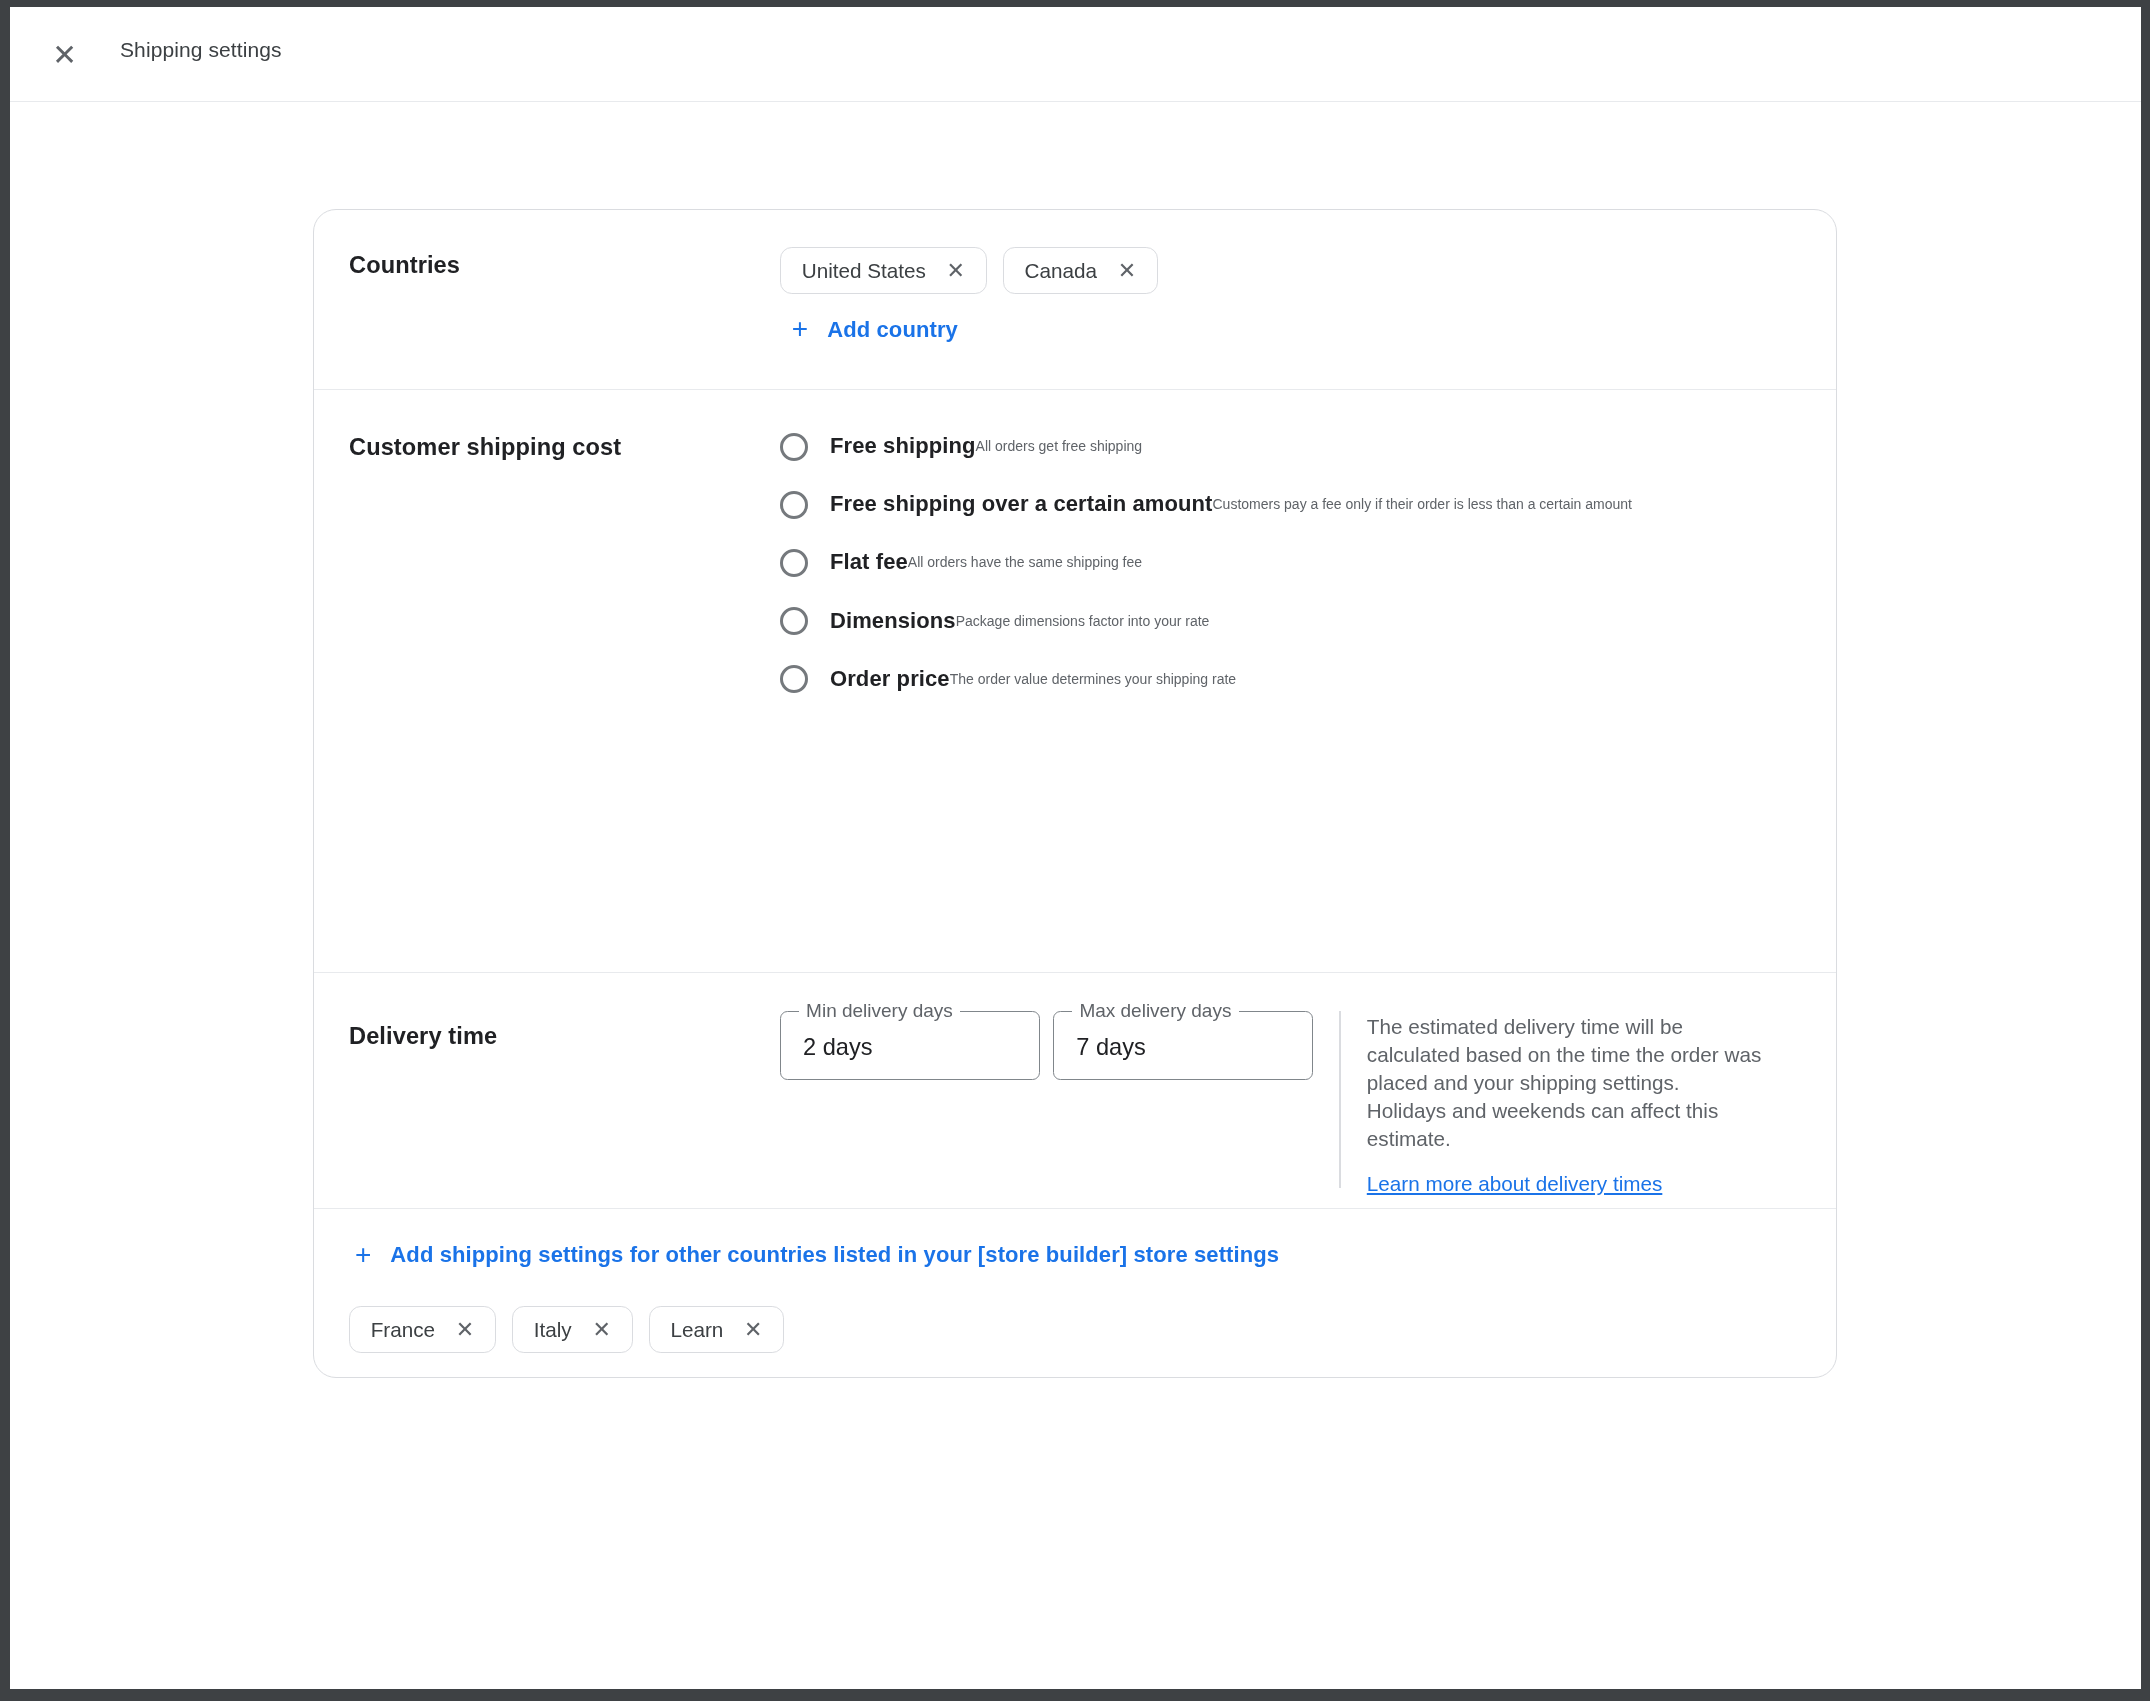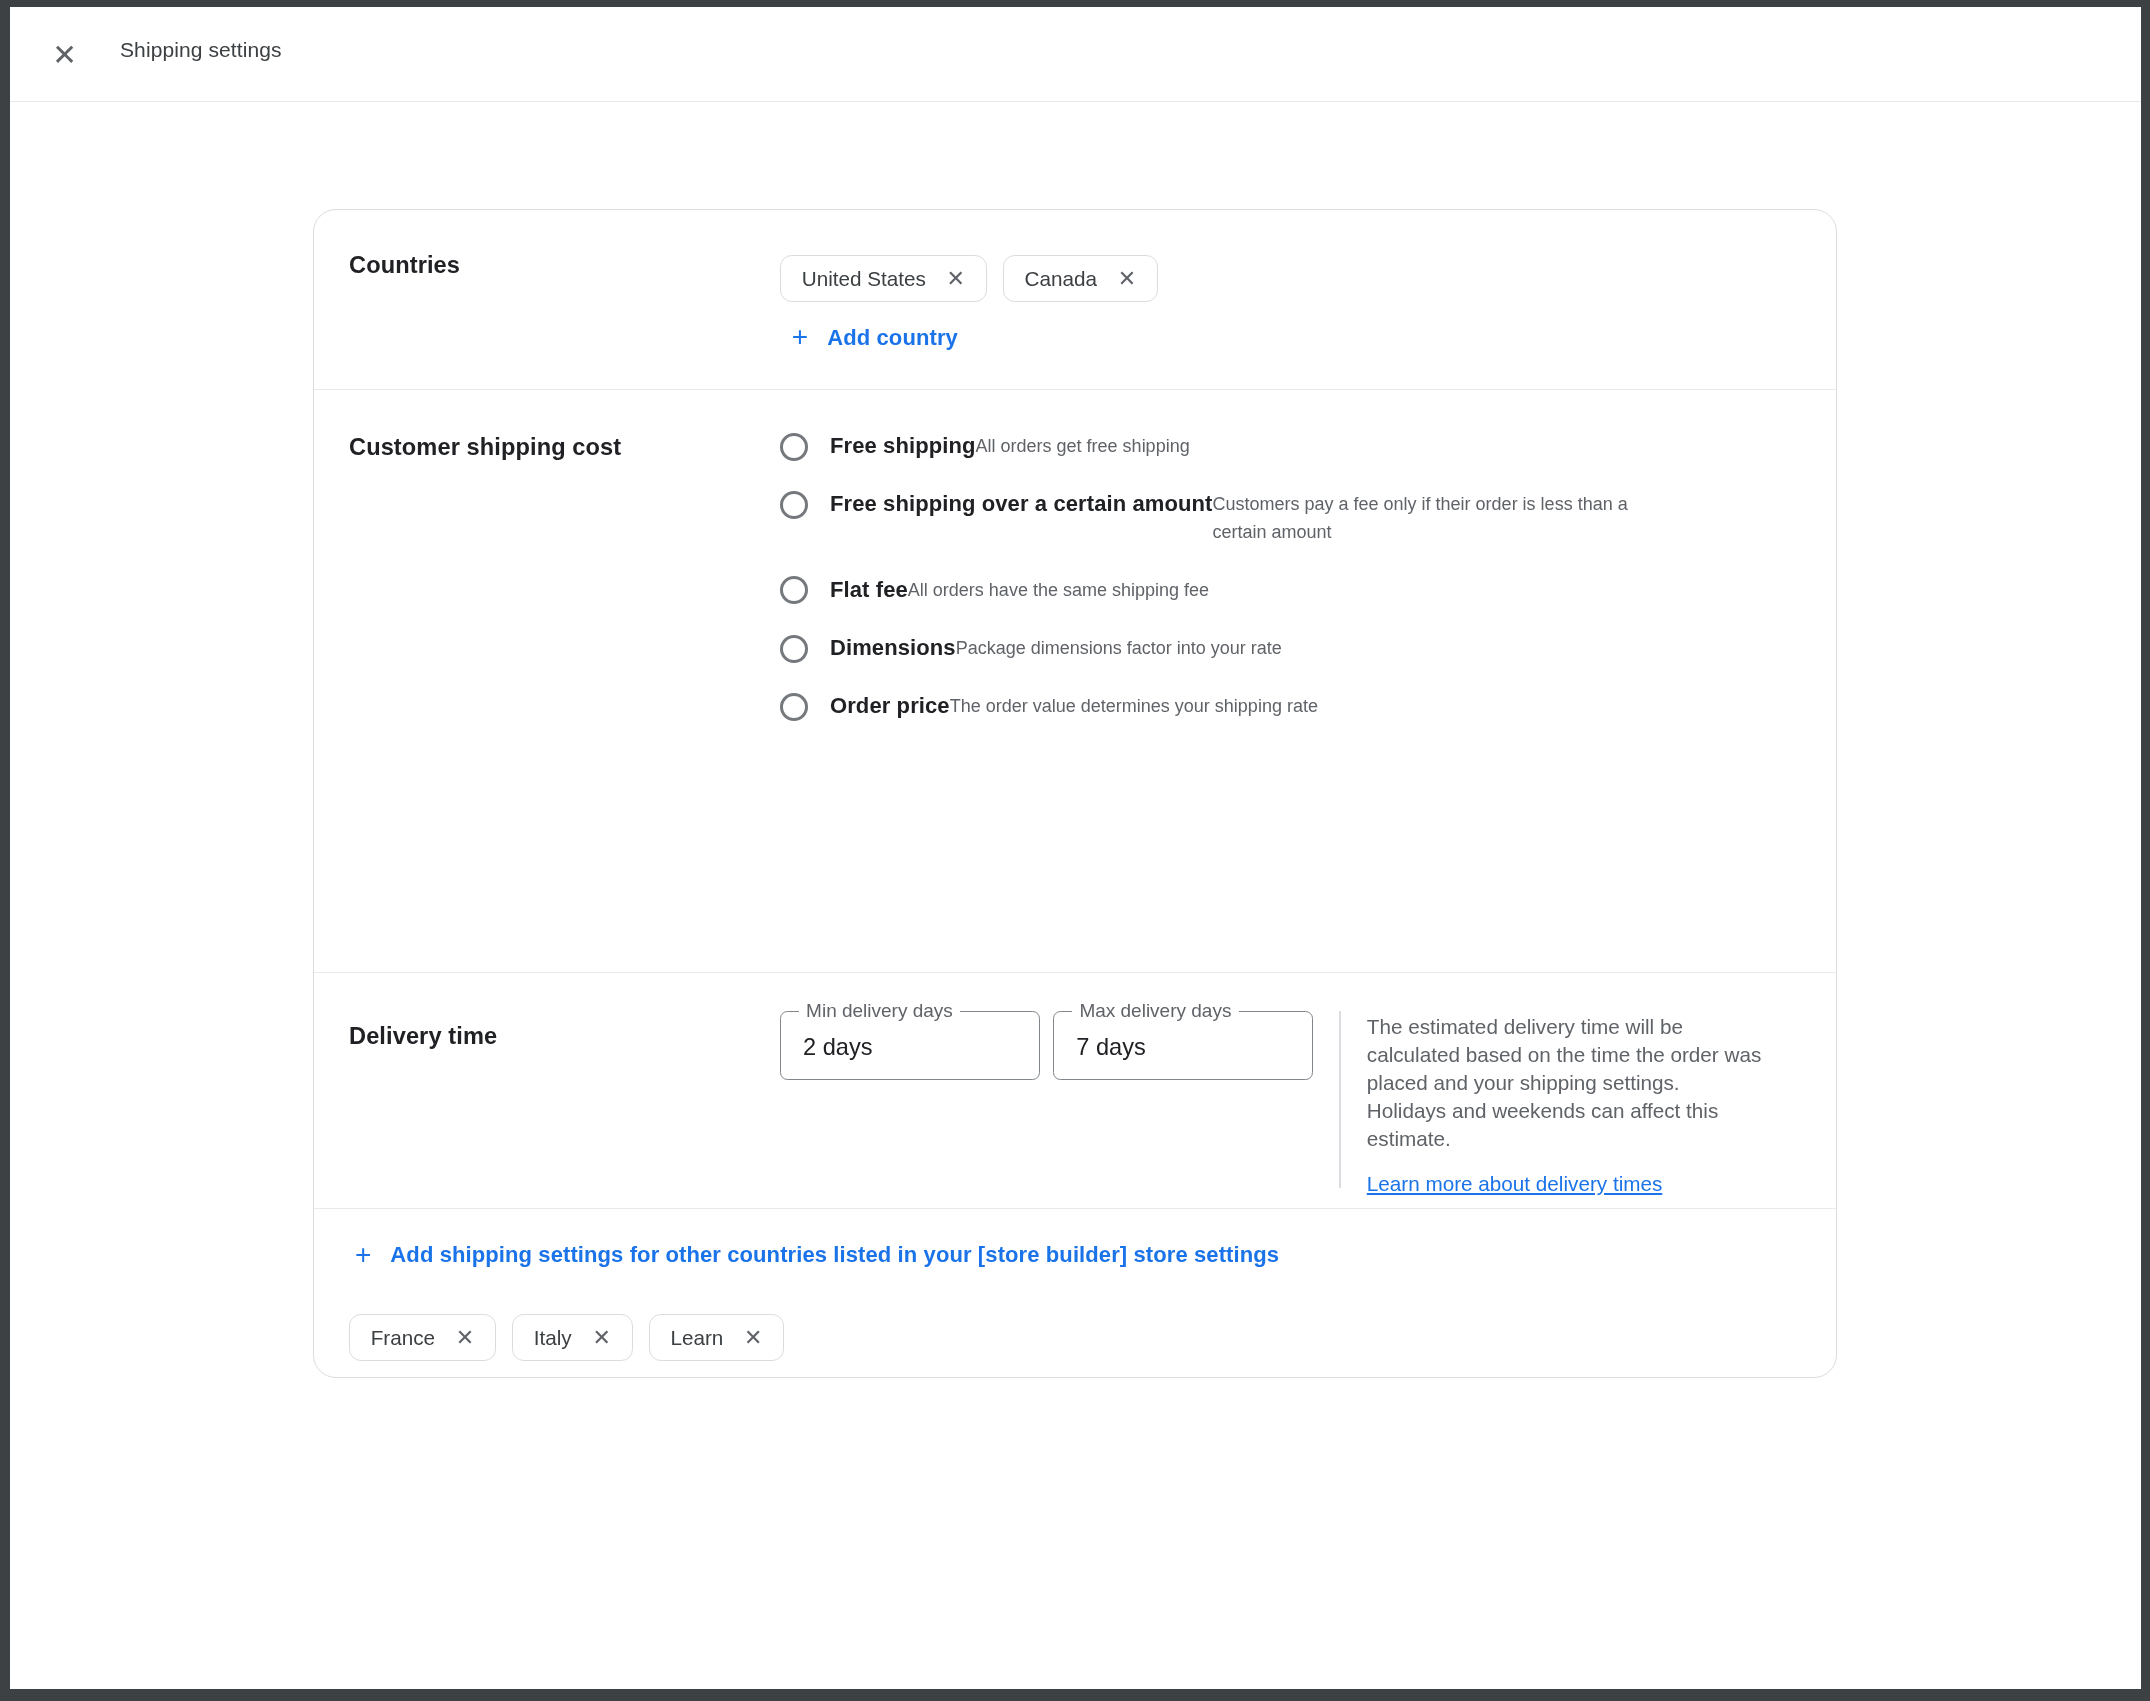--- a/index.html
+++ b/index.html
@@ -21,21 +21,21 @@
   
   .card{position:absolute;left:313px;top:209px;width:1524px;border:1.5px solid #dadce0;border-radius:23px;background:#fff;box-sizing:border-box;}
   .sec{box-sizing:border-box;border-bottom:1.5px solid #e8eaed;padding-left:35px;padding-right:35px;}
   .sec.grid{display:grid;grid-template-columns:431px 1fr;}
   .sec:last-child{border-bottom:none;}
   .sec-label{font-size:23.6px;font-weight:bold;color:#202124;letter-spacing:0.1px;}
 
   
   .chip-row{display:flex;gap:16.2px;flex-wrap:wrap;}
   .chip{display:inline-flex;align-items:center;height:47px;border:1.5px solid #dadce0;border-radius:11.8px;background:#fff;
-    padding:0 20.7px;gap:20.7px;box-sizing:border-box;margin-top:8px;}
+    padding:0 20.7px;gap:20.7px;box-sizing:border-box;}
   .chip .chip-label{font-size:20.7px;color:#3c4043;}
   .chip .chip-x{font-size:22px;color:#5f6368;cursor:pointer;line-height:1;}
 
   
   .text-btn{display:inline-flex;align-items:center;gap:19px;color:#1a73e8;font-size:22px;font-weight:bold;cursor:pointer;
     padding:5.9px 11.8px;border-radius:5.9px;background:none;border:none;font-family:inherit;letter-spacing:0.1px;}
   .plus{font-size:28px;font-weight:normal;line-height:1;position:relative;top:-0.7px;}
 
   
   .sec-countries{height:180px;}
@@ -43,21 +43,21 @@
   .countries-content{padding-top:37px;}
   .countries-content .text-btn{margin-top:16.2px;margin-left:0;}
 
   .sec-shipping{height:583px;}
   .sec-shipping .sec-label{padding-top:44px;}
   .radio-list{padding-top:42px;}
   .radio-item{display:flex;gap:22px;align-items:flex-start;margin-bottom:29.5px;cursor:pointer;}
   .radio-circle{width:28px;height:28px;border:3px solid #75797d;border-radius:50%;box-sizing:border-box;flex:0 0 auto;margin-top:0.7px;background:#fff;}
   .radio-texts{display:flex;flex-direction:row;}
   .radio-title{font-size:22px;font-weight:bold;color:#202124;line-height:28px;letter-spacing:0.1px;}
-  .radio-desc{font-size:18px;color:#5f6368;line-height:28px;max-width:473px;}
+  .radio-desc{font-size:14px;color:#5f6368;line-height:28px;max-width:473px;}
 
   .sec-delivery{height:236px;}
   .sec-delivery .sec-label{padding-top:50px;}
   .delivery-content{display:flex;align-items:flex-start;padding-top:38px;}
   .field{position:relative;width:260px;height:69px;border:1.5px solid #80868b;border-radius:7.4px;box-sizing:border-box;background:#fff;}
   .field + .field{margin-left:13.3px;}
   .field-label{position:absolute;top:-11.8px;left:17.7px;background:#fff;padding:0 7.4px;font-size:19px;color:#5f6368;white-space:nowrap;}
   .field-input{position:absolute;inset:0;width:100%;height:100%;border:none;outline:none;background:transparent;
     font-family:inherit;font-size:23.6px;color:#202124;padding:4.4px 0 0 22px;box-sizing:border-box;}
   .vdivider{width:1.5px;height:177px;background:#dadce0;margin-left:26px;flex:0 0 auto;}

